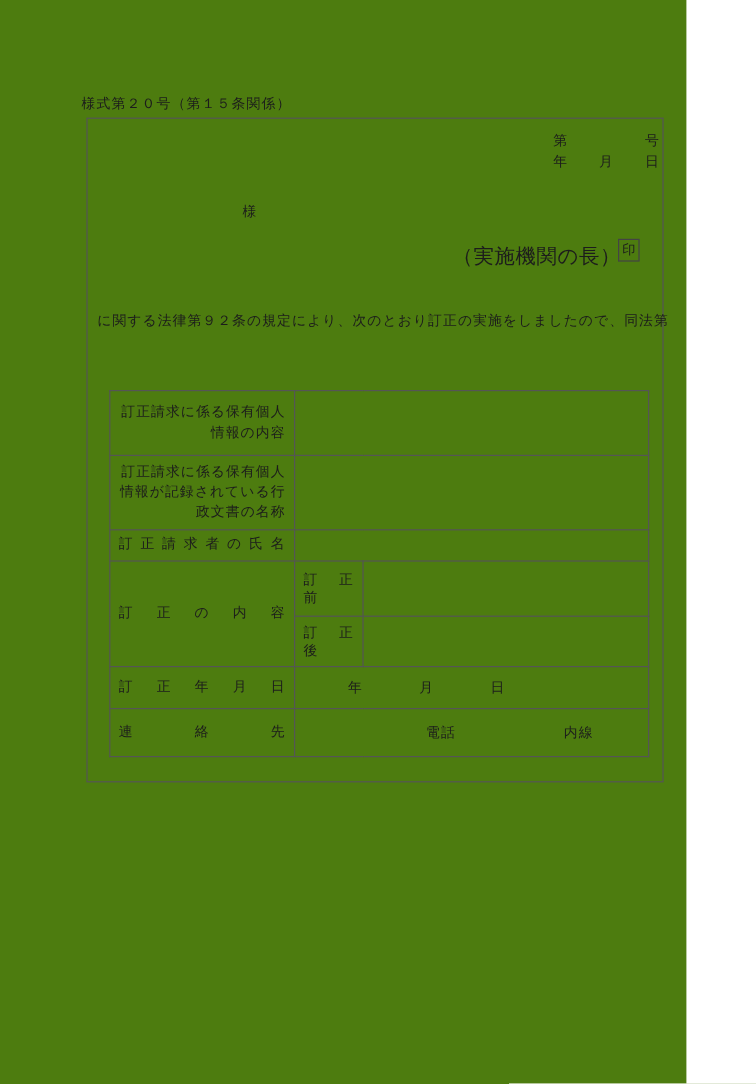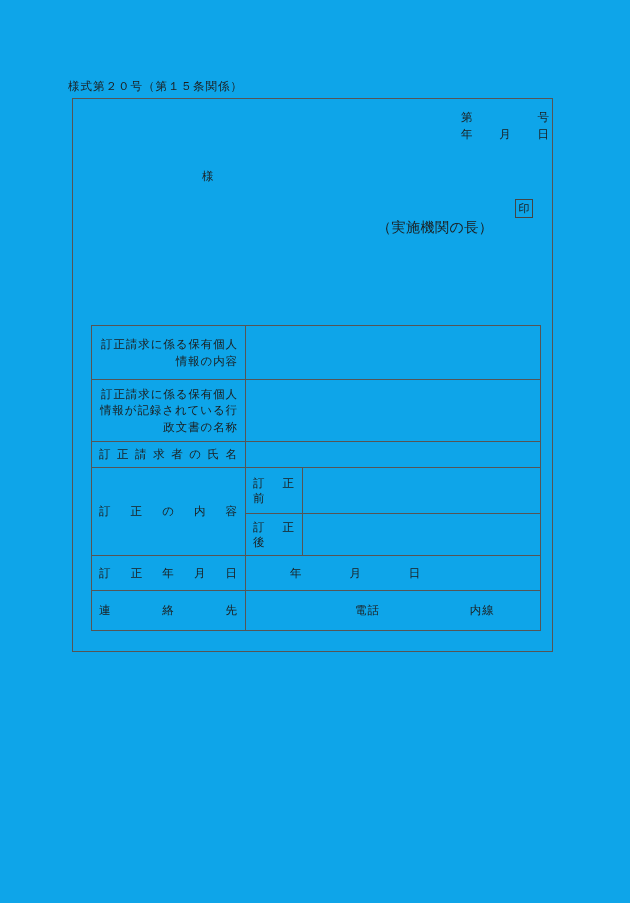--- a/index.html
+++ b/index.html
@@ -4,22 +4,22 @@
 <style>
   * { margin: 0; padding: 0; box-sizing: border-box; }
   html, body { background: #ffffff; }
   body {
     width: 630px; height: 903px;
     font-family: "Liberation Serif", "DejaVu Serif", serif;
     color: #1c1c1c;
   }
   .page {
     position: relative;
-    width: 630px; height: 903px;
-    background: #0ea5e9;
+    width: 572px; height: 903px;
+    background: #4d7c0f;
     overflow: hidden;
     padding-left: 12px;
   }
   .form-number {
     position: absolute; left: 68px; top: 79px;
     font-size: 11.5px; letter-spacing: 1px; white-space: pre;
   }
   .outer-box {
     position: absolute; left: 72px; top: 98px;
     width: 481px; height: 554px;
@@ -30,22 +30,22 @@
     display: flex; justify-content: space-between;
     font-size: 11.5px;
   }
   .docnum-line { top: 11px; }
   .date-line   { top: 28px; }
   .addressee {
     position: absolute; left: 129px; top: 70px;
     font-size: 11.5px;
   }
   .issuer {
-    position: absolute; left: 304px; top: 120px;
-    font-size: 14px; letter-spacing: 0.5px; white-space: pre;
+    position: absolute; left: 304px; top: 103px;
+    font-size: 17px; letter-spacing: 0.5px; white-space: pre;
   }
   .seal-box {
     position: absolute; left: 442px; top: 100px;
     width: 18px; height: 19px;
     border: 1px solid #444;
     display: flex; align-items: center; justify-content: center;
     font-size: 11px;
   }
   .doc-title {
     position: absolute; left: 0; top: 133px; width: 100%;
@@ -105,20 +105,21 @@
     <div class="addressee">様</div>
 
     <div class="issuer">（実施機関の長）</div>
 
     <div class="seal-box">
       <span>印</span>
     </div>
 
 
     <div class="body-text">
+      <div class="line">に関する法律第９２条の規定により、次のとおり訂正の実施をしましたので、同法第</div>
     </div>
 
     <table class="form">
       <colgroup>
         <col style="width:154px">
         <col style="width:57px">
         <col style="width:238px">
       </colgroup>
       <tbody>
         <tr>

